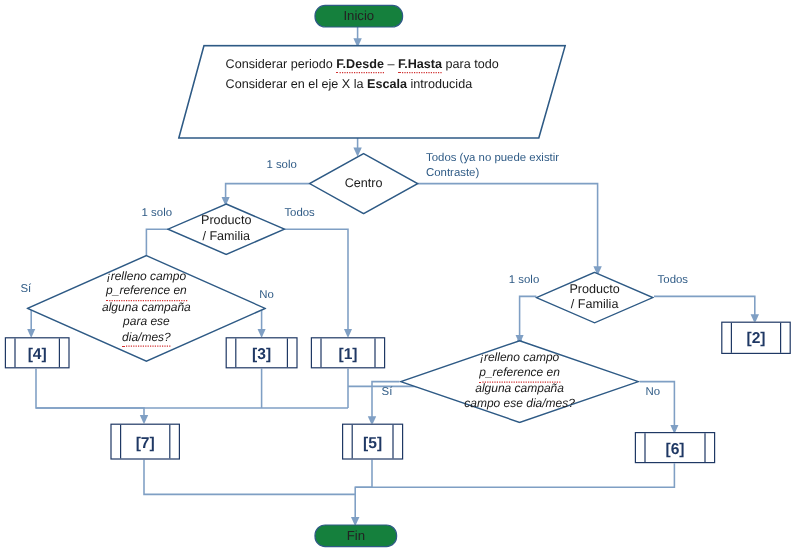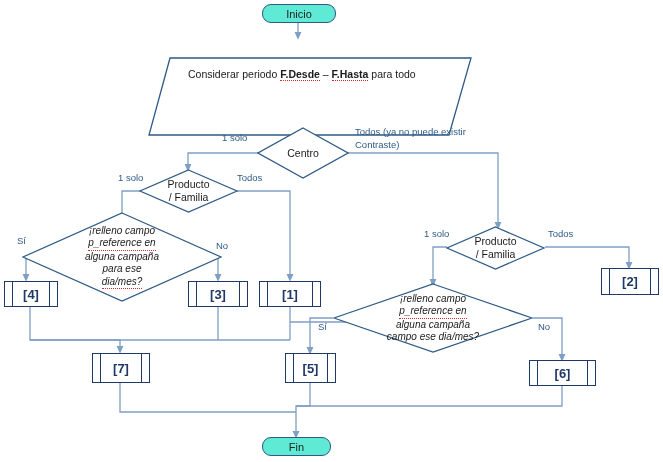--- a/index.html
+++ b/index.html
@@ -31,29 +31,28 @@
     align-items: center;
     justify-content: center;
     text-align: center;
     color: #1f3864;
     z-index: 5;
   }
   
   .terminator {
     border: 1.3px solid #2e5a85;
     border-radius: 9px;
-    background: #5eead4;
+    background: #15803d;
     font-size: 11px;
     color: #222222;
   }
   
   .paral-wrap {
     position: absolute;
     z-index: 5;
-    margin-top: 20px;
   }
   .paral-svg {
     position: absolute;
     left: 0;
     top: 0;
   }
   .paral-text {
     position: absolute;
     left: 40px;
     top: 10px;
@@ -212,20 +211,25 @@
       <polygon points="22,1 323,1 301,78 1,78" fill="#ffffff" stroke="#2e5a85" stroke-width="1.3"></polygon>
     </svg>
     <div class="paral-text">
       <div>
         <span>Considerar periodo</span>
         <b class="sq-under">F.Desde</b>
         <span>–</span>
         <b class="sq-under">F.Hasta</b>
         <span>para todo</span>
       </div>
+      <div>
+        <span>Considerar en el eje X la</span>
+        <b>Escala</b>
+        <span>introducida</span>
+      </div>
     </div>
   </div>
 
   <div class="diamond" style="left:257px; top:127px; width:92px; height:52px;">
     <svg width="92" height="52" viewBox="0 0 92 52">
       <polygon points="46,1 91,26 46,51 1,26" fill="#ffffff" stroke="#2e5a85" stroke-width="1.2"></polygon>
     </svg>
     <div class="diamond-label">
       <span>Centro</span>
     </div>

